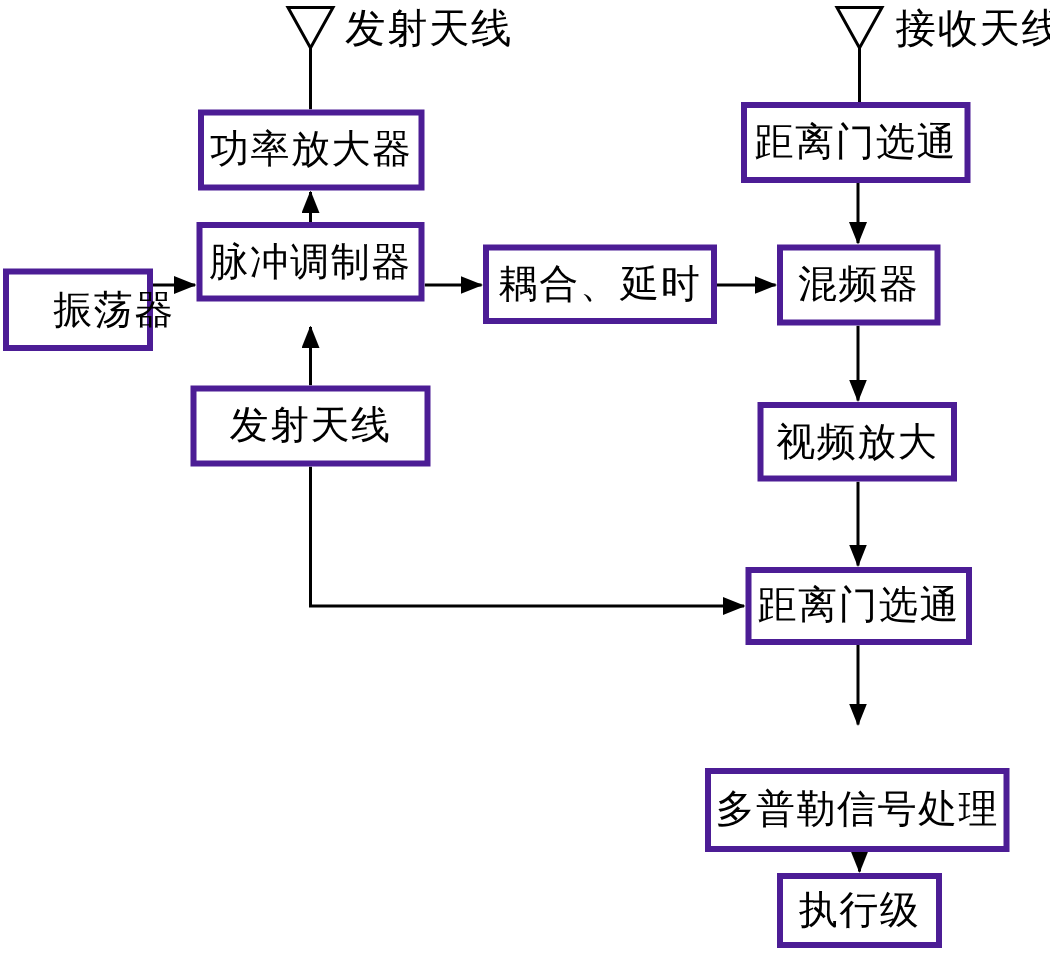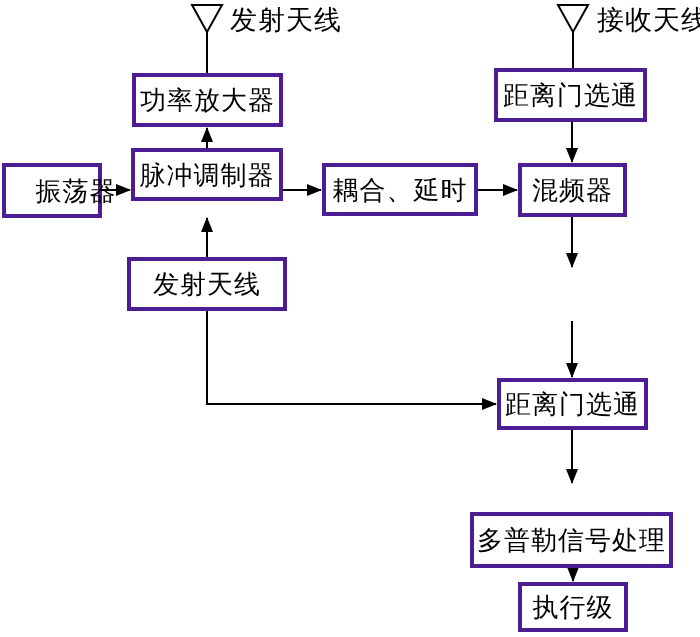--- a/index.html
+++ b/index.html
@@ -37,21 +37,21 @@
     letter-spacing: 1px;
   }
   .ant-label {
     position: absolute;
     font-size: 27px;
     line-height: 1;
     white-space: nowrap;
     letter-spacing: 1px;
   }
   
-  #n-oscillator      { left: 2px;   top: 163px; width: 100px; height: 55px; padding-left: 48px; }
+  #n-oscillator      { left: 2px;   top: 179px; width: 100px; height: 55px; padding-left: 48px; }
   #n-power-amplifier { left: 132px; top: 73px;  width: 151px; height: 54px; }
   #n-pulse-modulator { left: 131px; top: 148px; width: 152px; height: 53px; }
   #n-coupling-delay  { left: 322px; top: 163px; width: 156px; height: 53px; }
   #n-mixer           { left: 518px; top: 163px; width: 109px; height: 54px; }
   #n-bandpass-filter { left: 494px; top: 68px;  width: 153px; height: 54px; }
   #n-pulse-generator { left: 127px; top: 257px; width: 160px; height: 54px; }
   #n-video-amplifier { left: 505px; top: 268px; width: 133px; height: 53px; }
   #n-range-gate      { left: 497px; top: 378px; width: 151px; height: 52px; }
   #n-doppler         { left: 470px; top: 512px; width: 203px; height: 56px; }
   #n-executor        { left: 518px; top: 582px; width: 110px; height: 50px; }
@@ -92,17 +92,18 @@
   <div class="ant-label" id="lbl-tx">发射天线</div>
   <div class="ant-label" id="lbl-rx">接收天线</div>
 
   <div class="node" id="n-oscillator">振荡器</div>
   <div class="node" id="n-power-amplifier">功率放大器</div>
   <div class="node" id="n-pulse-modulator">脉冲调制器</div>
   <div class="node" id="n-coupling-delay">耦合、延时</div>
   <div class="node" id="n-mixer">混频器</div>
   <div class="node" id="n-bandpass-filter">距离门选通</div>
   <div class="node" id="n-pulse-generator">发射天线</div>
+  <div class="node" id="n-video-amplifier">视频放大</div>
   <div class="node" id="n-range-gate">距离门选通</div>
   <div class="node" id="n-doppler">多普勒信号处理</div>
   <div class="node" id="n-executor">执行级</div>
 
 </div>
 
 </body></html>

